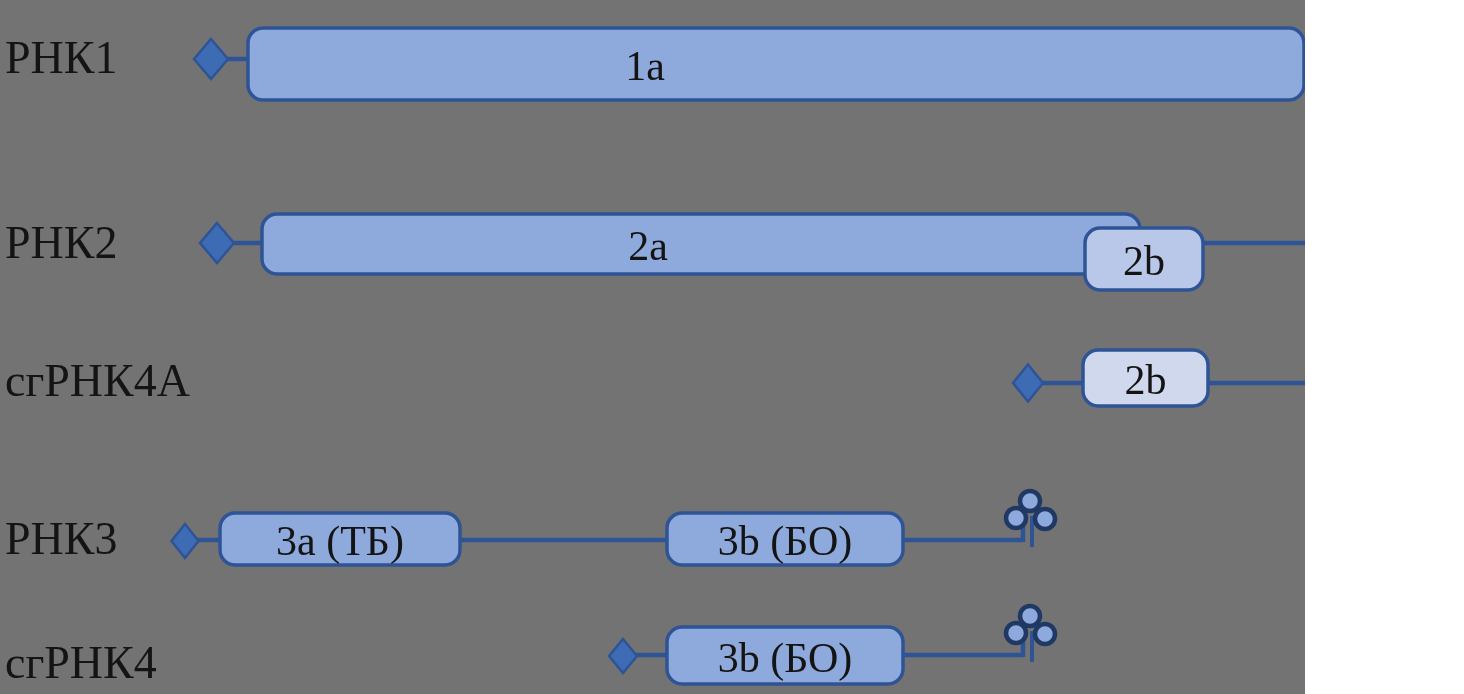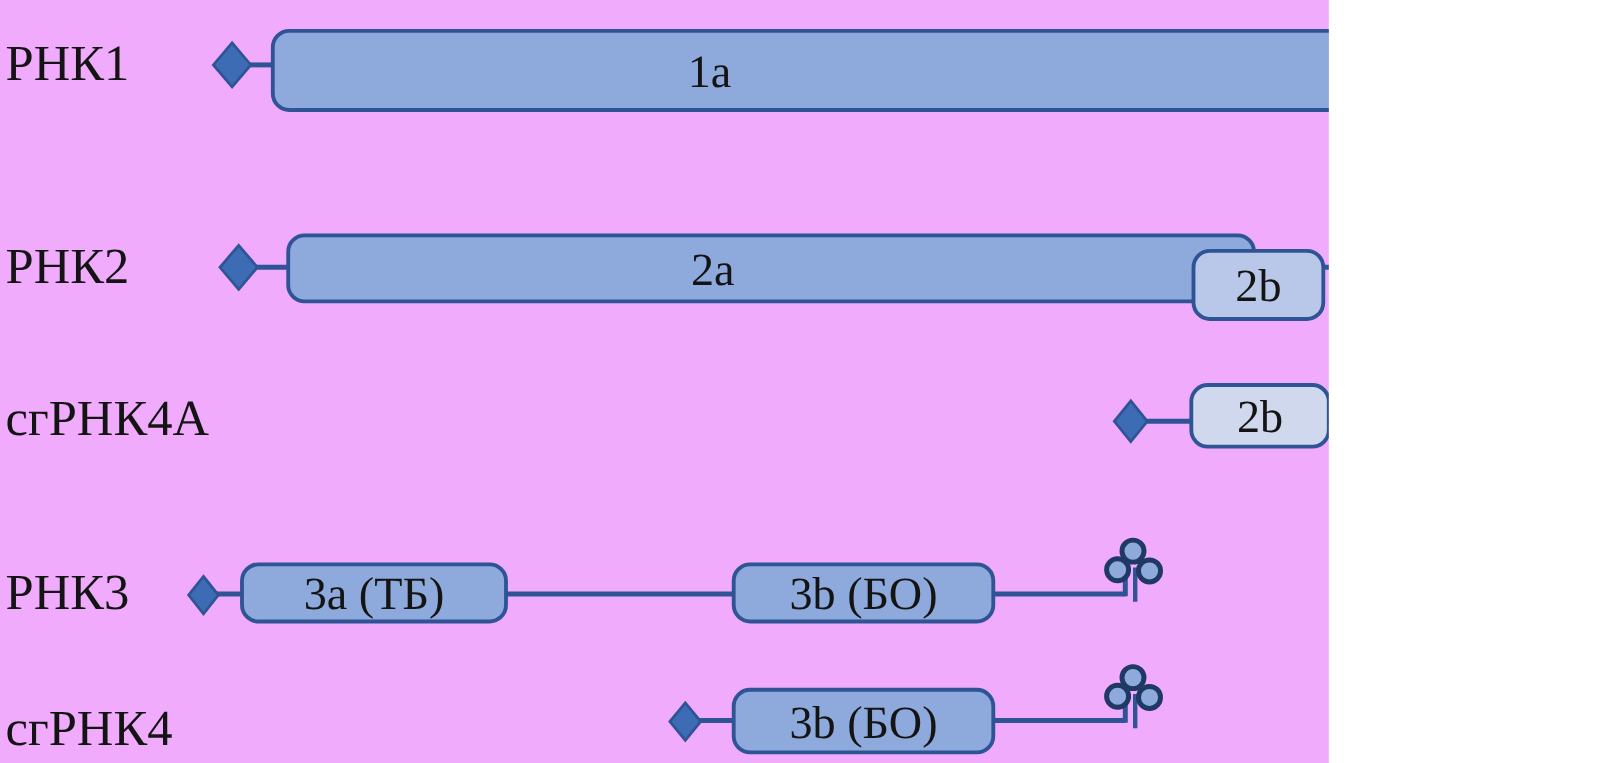--- a/index.html
+++ b/index.html
@@ -1,20 +1,20 @@
 <!DOCTYPE html>
 <html><head>
 <meta charset="utf-8">
 <style>
   html, body { margin: 0; padding: 0; background: #ffffff; }
   .canvas {
     position: relative;
-    width: 1208px;
+    width: 1305px;
     height: 694px;
-    background: #f0abfc;
+    background: #737373;
     overflow: hidden;
     font-family: "Liberation Serif", "DejaVu Serif", serif;
   }
   svg.diagram { position: absolute; left: 0; top: 0; }
   .row-label {
     font-family: "Liberation Serif", "DejaVu Serif", serif;
     font-size: 46px;
     dominant-baseline: central;
   }
   .box-label {

